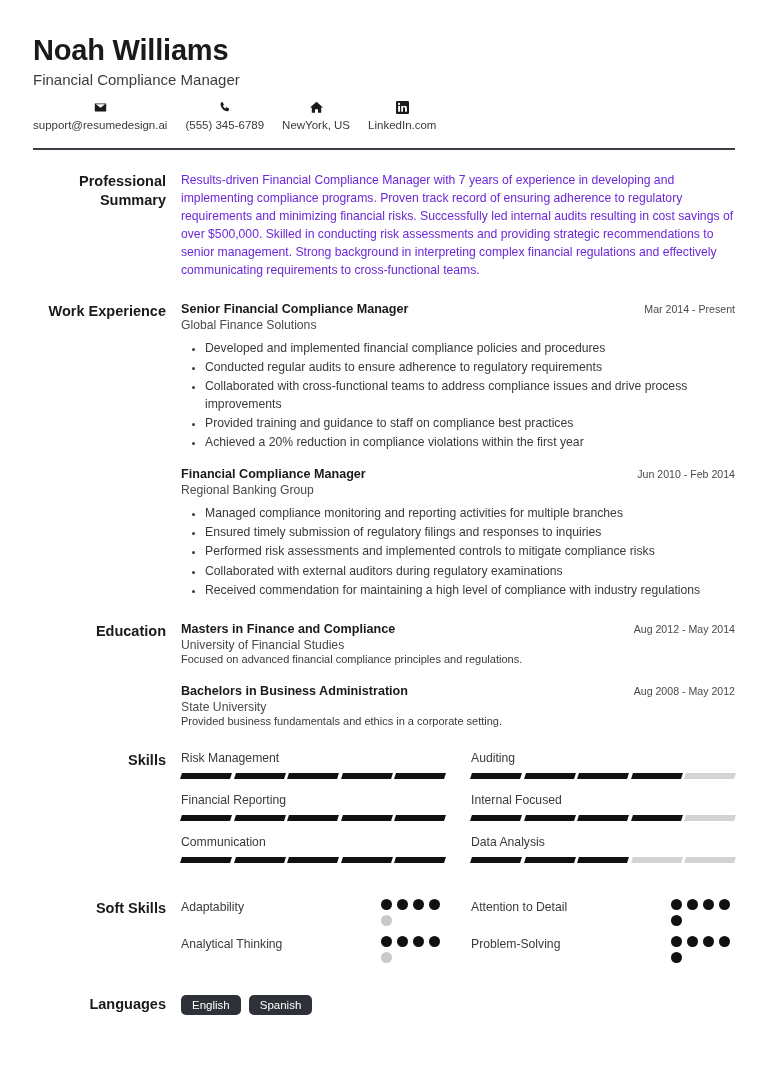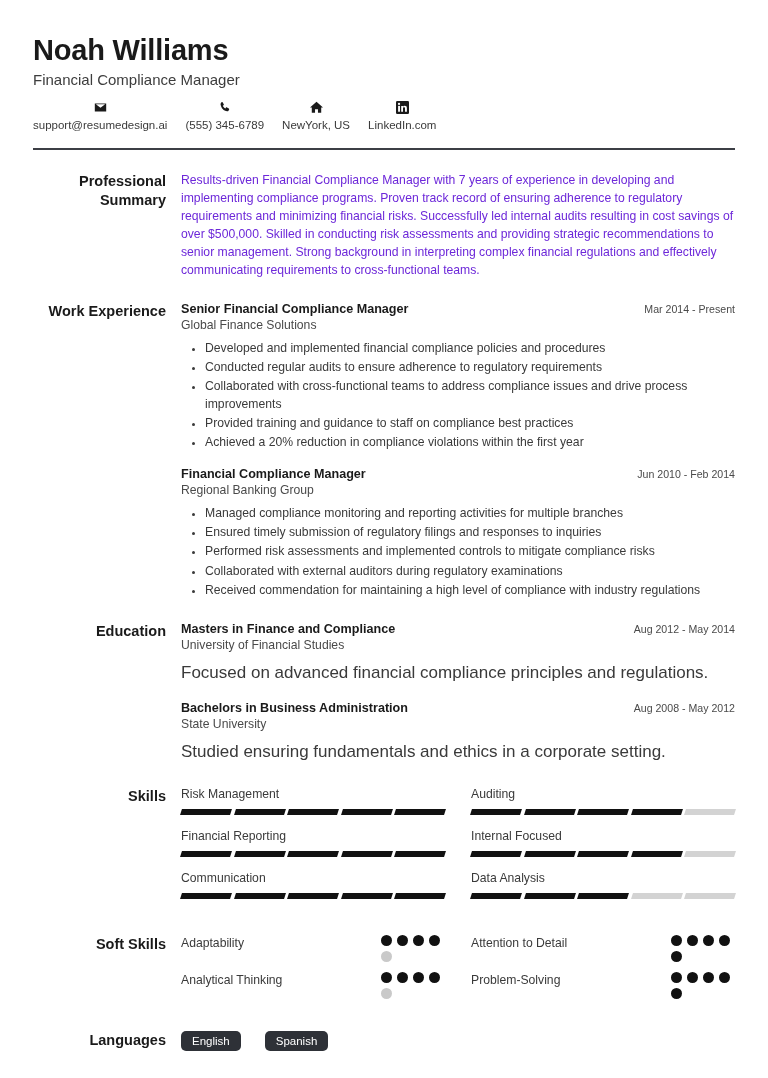--- a/index.html
+++ b/index.html
@@ -43,21 +43,21 @@
     font-size: 12.2px; line-height: 1.47; color: #6d28d9; text-align: left;
   }
 
   
   .entry { margin-bottom: 16px; }
   .entry:last-child { margin-bottom: 0; }
   .entry-head { display: flex; align-items: baseline; justify-content: space-between; gap: 12px; }
   .entry-title { font-size: 12.6px; font-weight: bold; color: #1a1a1a; }
   .entry-date { font-size: 10.6px; color: #4a4a4a; white-space: nowrap; flex: 0 0 auto; }
   .entry-sub { font-size: 12.2px; color: #4a4a4a; margin-top: 2px; }
-  .entry-desc { font-size: 17px; color: #3a3a3a; margin-top: 9px; line-height: 1.45; }
+  .entry-desc { font-size: 11px; color: #3a3a3a; line-height: 1.45; }
   ul.bullets { margin-top: 7px; padding-left: 24px; }
   ul.bullets li {
     font-size: 12.2px; line-height: 1.48; color: #3a3a3a; margin-bottom: 1px;
   }
   ul.bullets li::marker { font-size: 11px; }
 
   
   .skills-grid { display: flex; gap: 26px; }
   .skills-col { flex: 1 1 0; min-width: 0; }
   .skill { margin-bottom: 14px; }
@@ -78,21 +78,21 @@
   }
   .soft-name { font-size: 12.2px; color: #3a3a3a; padding-top: 1px; }
   .dots {
     display: flex; flex-wrap: wrap; width: 64px; gap: 5px 5px;
     flex: 0 0 64px; justify-content: flex-start;
   }
   .dot { width: 11px; height: 11px; border-radius: 50%; background: #c9c9c9; }
   .dot.on { background: #111111; }
 
   
-  .lang-row { display: flex; gap: 24px; flex-wrap: wrap; }
+  .lang-row { display: flex; gap: 8px; flex-wrap: wrap; }
   .lang-chip {
     background: #2e3137; color: #ffffff; font-size: 11.5px;
     padding: 4px 11px; border-radius: 5px; white-space: nowrap;
   }
 </style>
 </head>
 <body>
 
 <div class="page">
 
@@ -200,21 +200,21 @@
         <div class="entry-sub">University of Financial Studies</div>
         <div class="entry-desc">Focused on advanced financial compliance principles and regulations.</div>
       </div>
 
       <div class="entry">
         <div class="entry-head">
           <div class="entry-title">Bachelors in Business Administration</div>
           <div class="entry-date">Aug 2008 - May 2012</div>
         </div>
         <div class="entry-sub">State University</div>
-        <div class="entry-desc">Studied ensuring fundamentals and ethics in a corporate setting.</div>
+        <div class="entry-desc">Provided business fundamentals and ethics in a corporate setting.</div>
       </div>
 
     </div>
   </div>
 
   <div class="section">
     <div class="section-label">Skills</div>
     <div class="section-body">
       <div class="skills-grid">
         <div class="skills-col">

